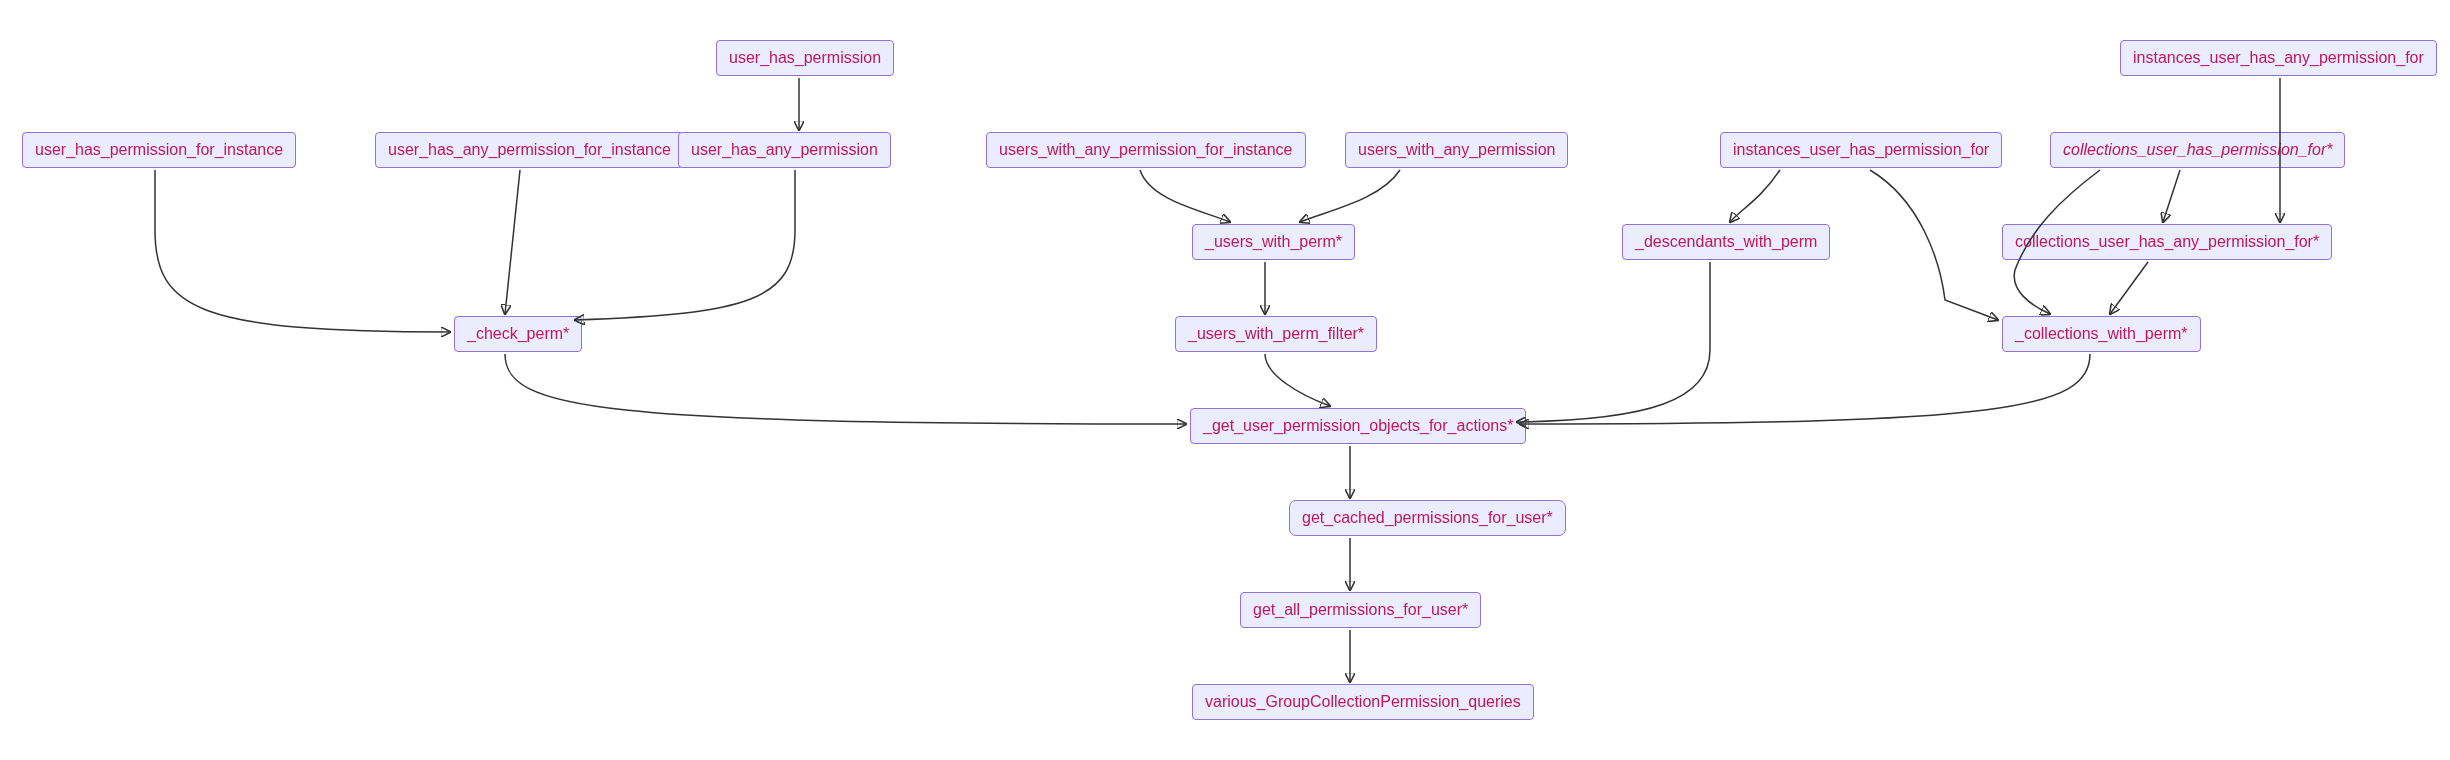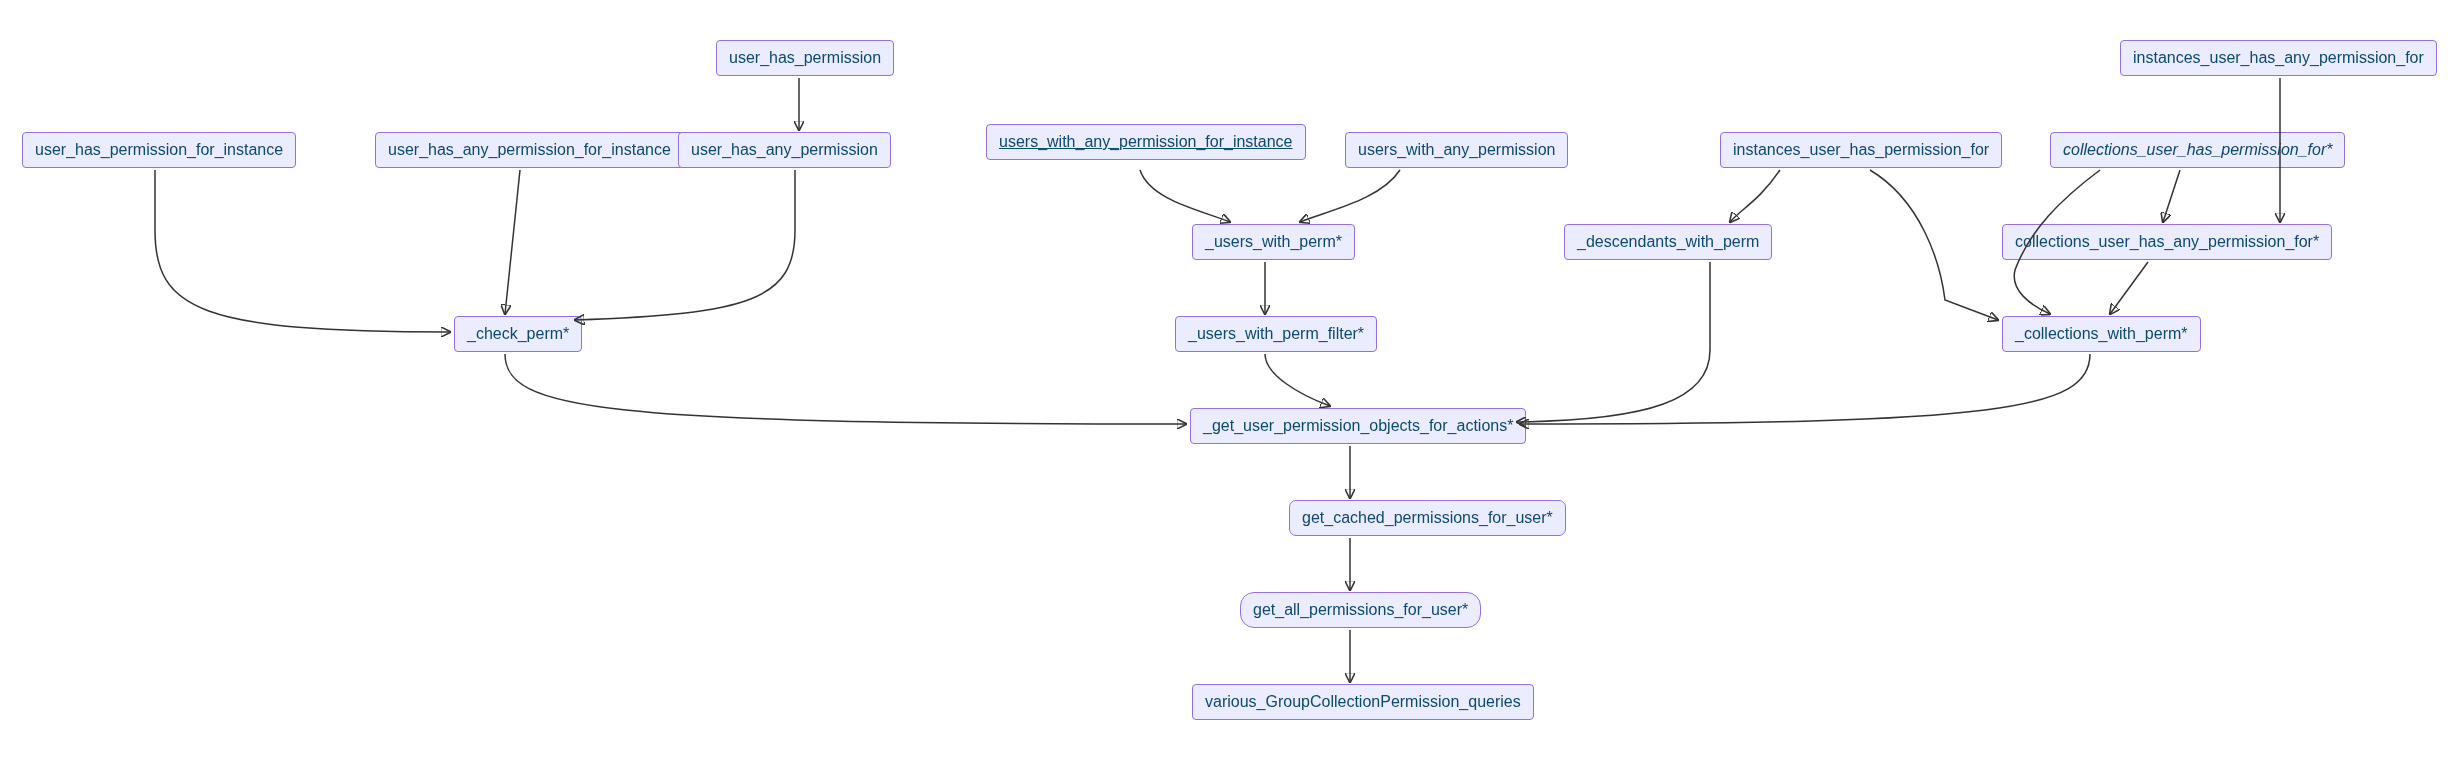--- a/index.html
+++ b/index.html
@@ -11,21 +11,21 @@
     height: 760px;
     position: relative;
   }
   .node {
     position: absolute;
     background: #ECECFF;
     border: 1px solid #9370DB;
     border-radius: 4px;
     padding: 8px 12px;
     font-size: 16px;
-    color: #0c4a6e;
+    color: #be185d;
     text-align: center;
     box-sizing: border-box;
     white-space: nowrap;
   }
   svg.edges {
     position: absolute;
     top: 0;
     left: 0;
     width: 2450px;
     height: 760px;
@@ -39,38 +39,38 @@
 </style>
 </head>
 <body>
 
 <div class="node" style="left:716px; top:40px;">user_has_permission</div>
 <div class="node" style="left:2120px; top:40px;">instances_user_has_any_permission_for</div>
 
 <div class="node" style="left:22px; top:132px;">user_has_permission_for_instance</div>
 <div class="node" style="left:375px; top:132px;">user_has_any_permission_for_instance</div>
 <div class="node" style="left:678px; top:132px;">user_has_any_permission</div>
-<div class="node" style="left:986px; top:124px;text-decoration:underline;">users_with_any_permission_for_instance</div>
+<div class="node" style="left:986px; top:132px;">users_with_any_permission_for_instance</div>
 <div class="node" style="left:1345px; top:132px;">users_with_any_permission</div>
 <div class="node" style="left:1720px; top:132px;text-align:right;">instances_user_has_permission_for</div>
 <div class="node" style="left:2050px; top:132px;font-style:italic;">collections_user_has_permission_for*</div>
 
 <div class="node" style="left:1192px; top:224px;">_users_with_perm*</div>
-<div class="node" style="left:1564px; top:224px;">_descendants_with_perm</div>
+<div class="node" style="left:1622px; top:224px;">_descendants_with_perm</div>
 <div class="node" style="left:2002px; top:224px;">collections_user_has_any_permission_for*</div>
 
 <div class="node" style="left:454px; top:316px;text-align:right;">_check_perm*</div>
 <div class="node" style="left:1175px; top:316px;">_users_with_perm_filter*</div>
 <div class="node" style="left:2002px; top:316px;">_collections_with_perm*</div>
 
 <div class="node" style="left:1190px; top:408px;">_get_user_permission_objects_for_actions*</div>
 
 <div class="node" style="left:1289px; top:500px;border-radius:7px;">get_cached_permissions_for_user*</div>
 
-<div class="node" style="left:1240px; top:592px;border-radius:14px;">get_all_permissions_for_user*</div>
+<div class="node" style="left:1240px; top:592px;">get_all_permissions_for_user*</div>
 
 <div class="node" style="left:1192px; top:684px;">various_GroupCollectionPermission_queries</div>
 
 <svg class="edges">
   <defs>
     <marker id="arrow" viewBox="0 0 10 10" refX="9" refY="5" markerWidth="7" markerHeight="7" orient="auto-start-reverse">
       <path d="M 0 0 L 10 5 L 0 10 z" fill="#333333"></path>
     </marker>
   </defs>
 

